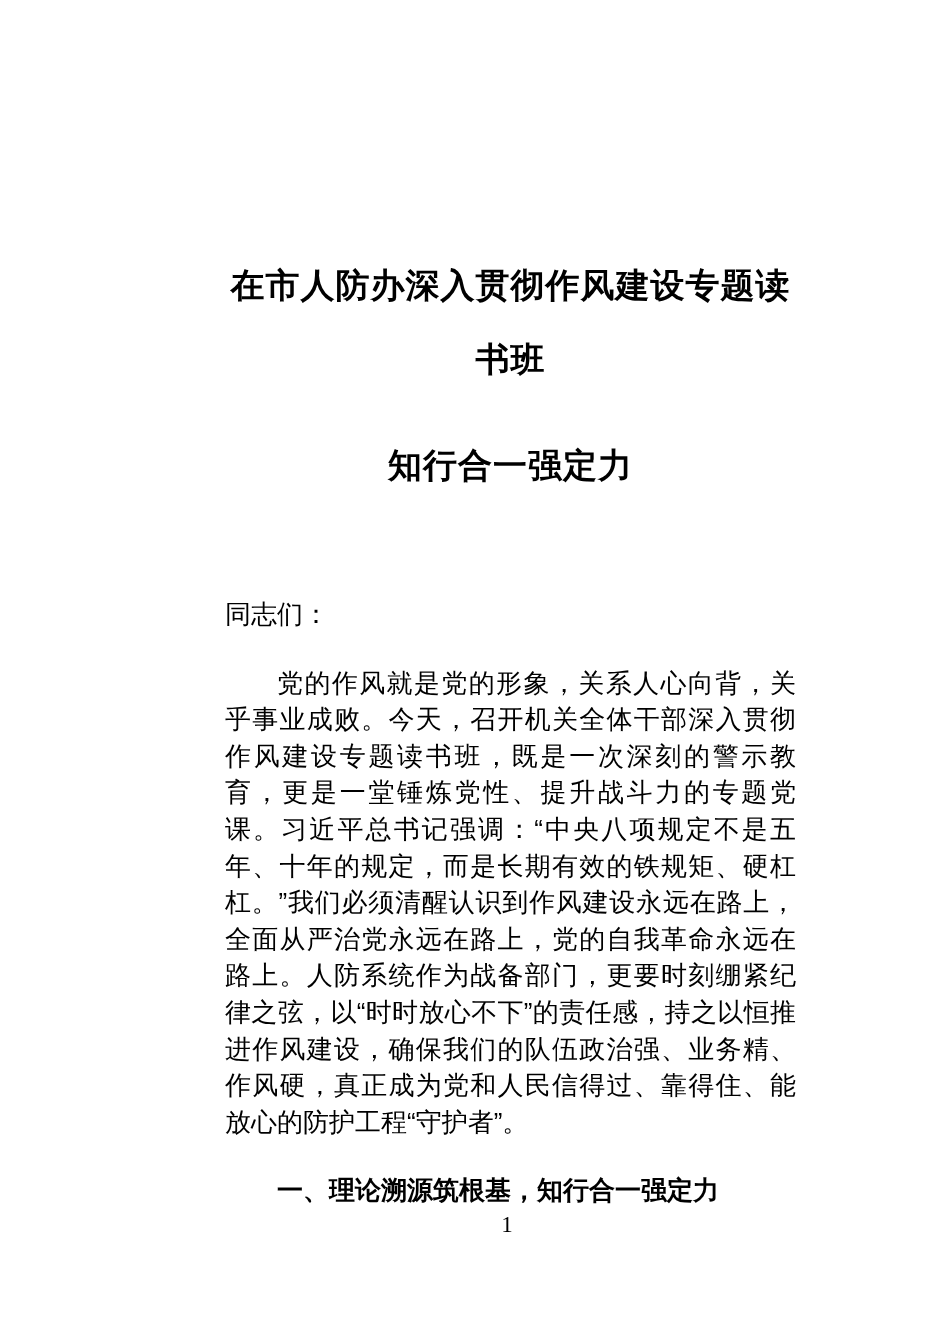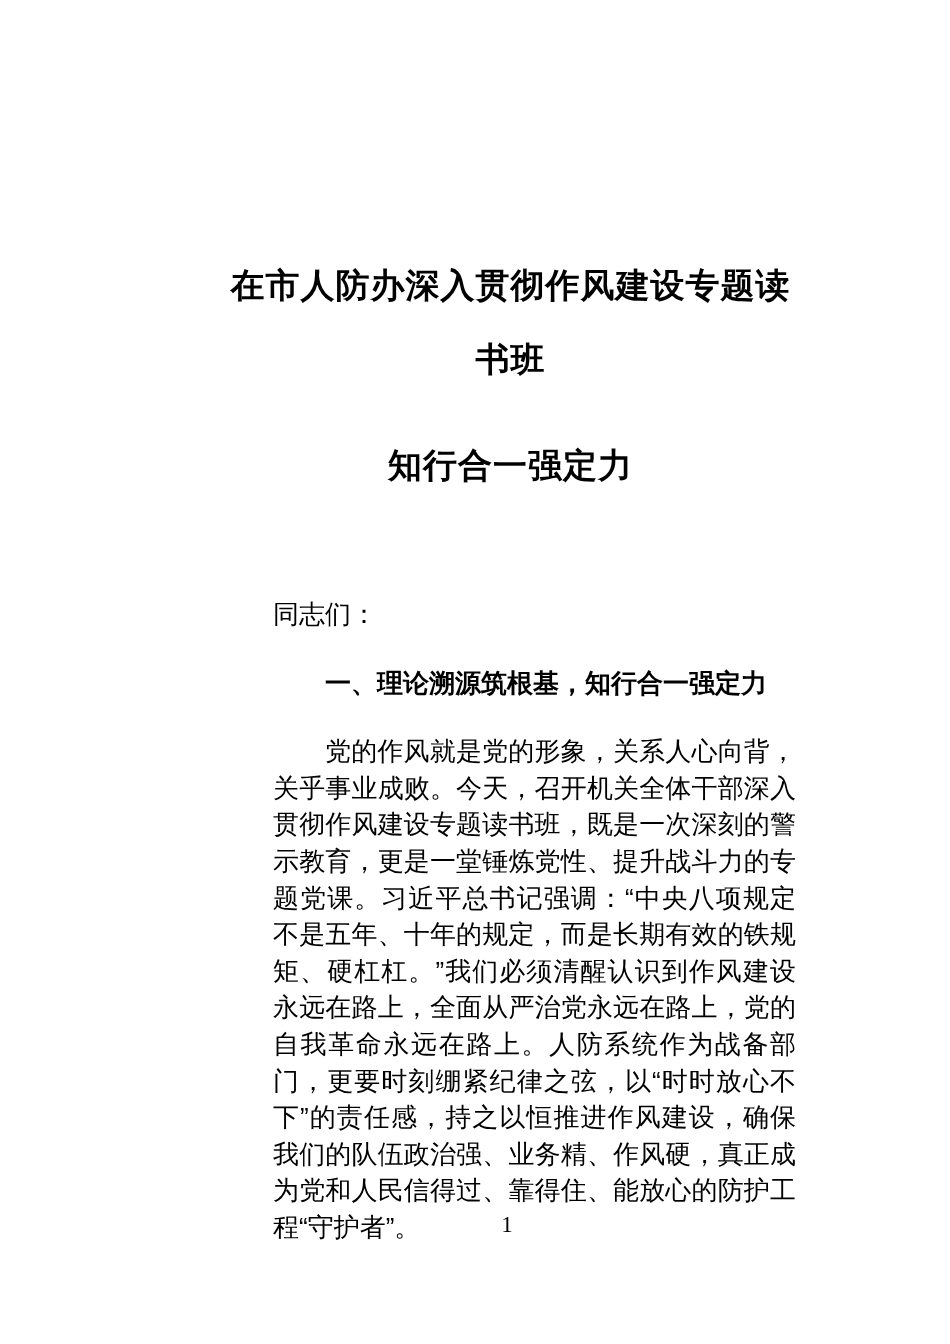--- a/index.html
+++ b/index.html
@@ -35,21 +35,20 @@
   }
   .doc-body {
     font-size: 26px;
     line-height: 36.6px;
     text-align: justify;
   }
   .para {
     text-indent: 2em;
     word-break: break-all;
     overflow-wrap: anywhere;
-    margin-left: 48px;
   }
   .para.salutation {
     text-indent: 0;
   }
   .para.heading {
     font-weight: bold;
   }
   .page-number {
     position: absolute;
     left: 0;
@@ -64,18 +63,18 @@
 <body>
 
 <div class="page">
   <div class="content">
     <h1 class="doc-title">
       <span class="title-line">在市人防办深入贯彻作风建设专题读书班</span>
       <span class="title-line">知行合一强定力</span>
     </h1>
     <div class="doc-body">
         <p class="para salutation">同志们：</p>
+        <p class="para body">党的作风就是党的形象，关系人心向背，关乎事业成败。今天，召开机关全体干部深入贯彻作风建设专题读书班，既是一次深刻的警示教育，更是一堂锤炼党性、提升战斗力的专题党课。习近平总书记强调：“中央八项规定不是五年、十年的规定，而是长期有效的铁规矩、硬杠杠。”我们必须清醒认识到作风建设永远在路上，全面从严治党永远在路上，党的自我革命永远在路上。人防系统作为战备部门，更要时刻绷紧纪律之弦，以“时时放心不下”的责任感，持之以恒推进作风建设，确保我们的队伍政治强、业务精、作风硬，真正成为党和人民信得过、靠得住、能放心的防护工程“守护者”。</p>
         <p class="para heading">一、理论溯源筑根基，知行合一强定力</p>
-        <p class="para body">党的作风就是党的形象，关系人心向背，关乎事业成败。今天，召开机关全体干部深入贯彻作风建设专题读书班，既是一次深刻的警示教育，更是一堂锤炼党性、提升战斗力的专题党课。习近平总书记强调：“中央八项规定不是五年、十年的规定，而是长期有效的铁规矩、硬杠杠。”我们必须清醒认识到作风建设永远在路上，全面从严治党永远在路上，党的自我革命永远在路上。人防系统作为战备部门，更要时刻绷紧纪律之弦，以“时时放心不下”的责任感，持之以恒推进作风建设，确保我们的队伍政治强、业务精、作风硬，真正成为党和人民信得过、靠得住、能放心的防护工程“守护者”。</p>
       </div>
   </div>
   <div class="page-number">1</div>
 </div>
 
 </body></html>

